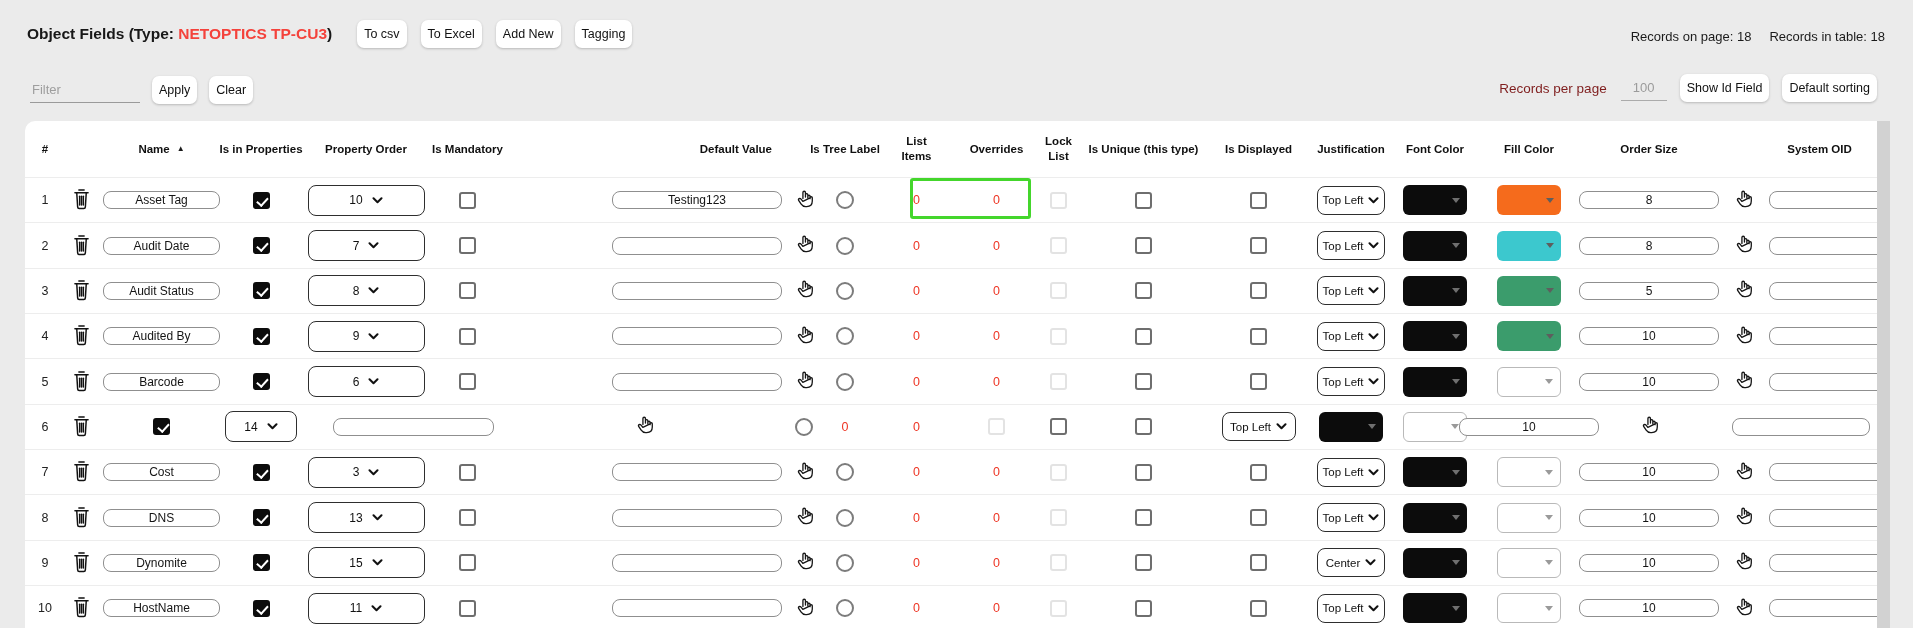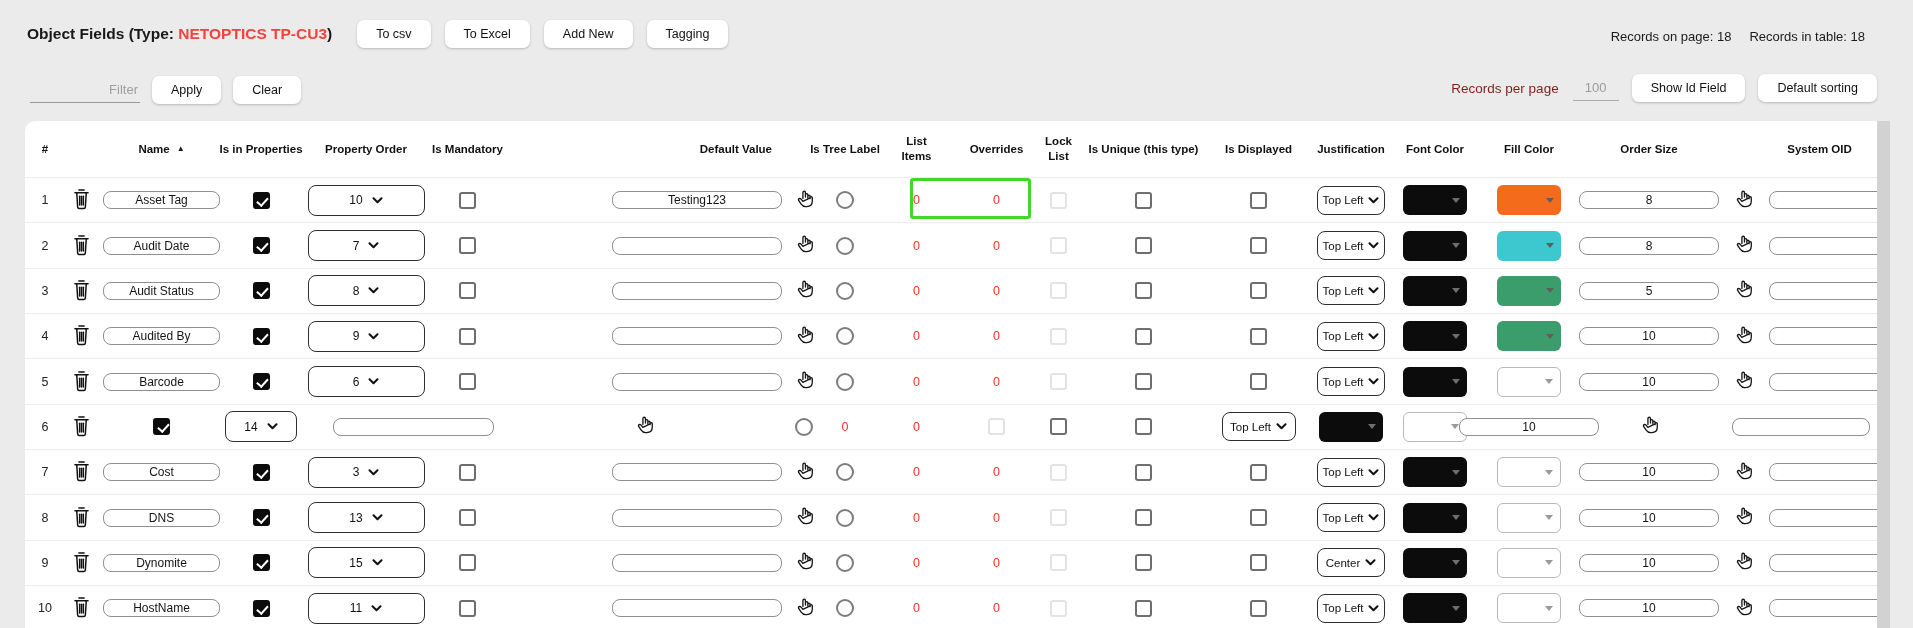--- a/index.html
+++ b/index.html
@@ -8,29 +8,29 @@
     width:1913px; height:628px; position:relative; overflow:hidden;
     background:#ebebeb; font-family:"Liberation Sans", sans-serif; color:#161616;
   }
   
   .top-bar { position:absolute; left:27px; top:20px; display:flex; align-items:center; }
   .page-title { font-size:15.5px; font-weight:700; color:#181818; white-space:nowrap; }
   .page-title .red { color:#f4423b; }
   .hdr-buttons { display:flex; gap:14px; margin-left:25px; }
   .btn {
     background:#fff; border:none; border-radius:7px; cursor:pointer;
-    box-shadow:0 1px 2.5px rgba(0,0,0,.22); padding:7px 19px;
+    box-shadow:0 1px 2.5px rgba(0,0,0,.22); padding:7px 7px;
     font-size:12.5px; font-weight:500; color:#111; font-family:inherit; white-space:nowrap;
   }
-  .records-info { position:absolute; right:48px; top:29px; display:flex; gap:18px;
+  .records-info { position:absolute; right:28px; top:29px; display:flex; gap:18px;
     font-size:13px; font-weight:500; color:#1b1b1b; }
   .toolbar { position:absolute; left:30px; top:76px; display:flex; align-items:center; }
   .filter-input {
     width:110px; border:none; border-bottom:1px solid #9a9a9a; background:transparent;
-    font-size:13px; font-family:inherit; padding:4px 2px 5px; color:#333; outline:none;text-align:right;
+    font-size:13px; font-family:inherit; padding:4px 2px 5px; color:#333; outline:none;
   }
   .filter-input::placeholder { color:#9e9e9e; }
   .toolbar .btn { margin-left:12px; }
   .pp-group { position:absolute; right:36px; top:74px; display:flex; align-items:center; }
   .pp-label { font-size:13.5px; color:#7f1d1d; margin-right:14px; }
   .pp-input {
     width:46px; border:none; border-bottom:1px solid #ababab; background:transparent;
     font-size:13px; font-family:inherit; text-align:center; padding:4px 0 5px; outline:none;
   }
   .pp-input::placeholder { color:#9b9b9b; }

